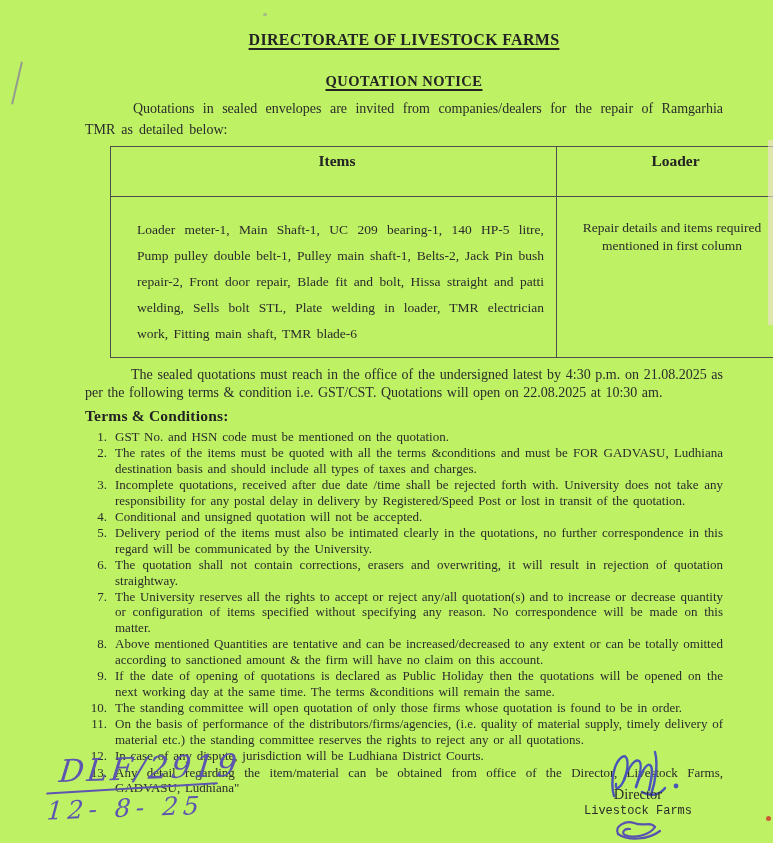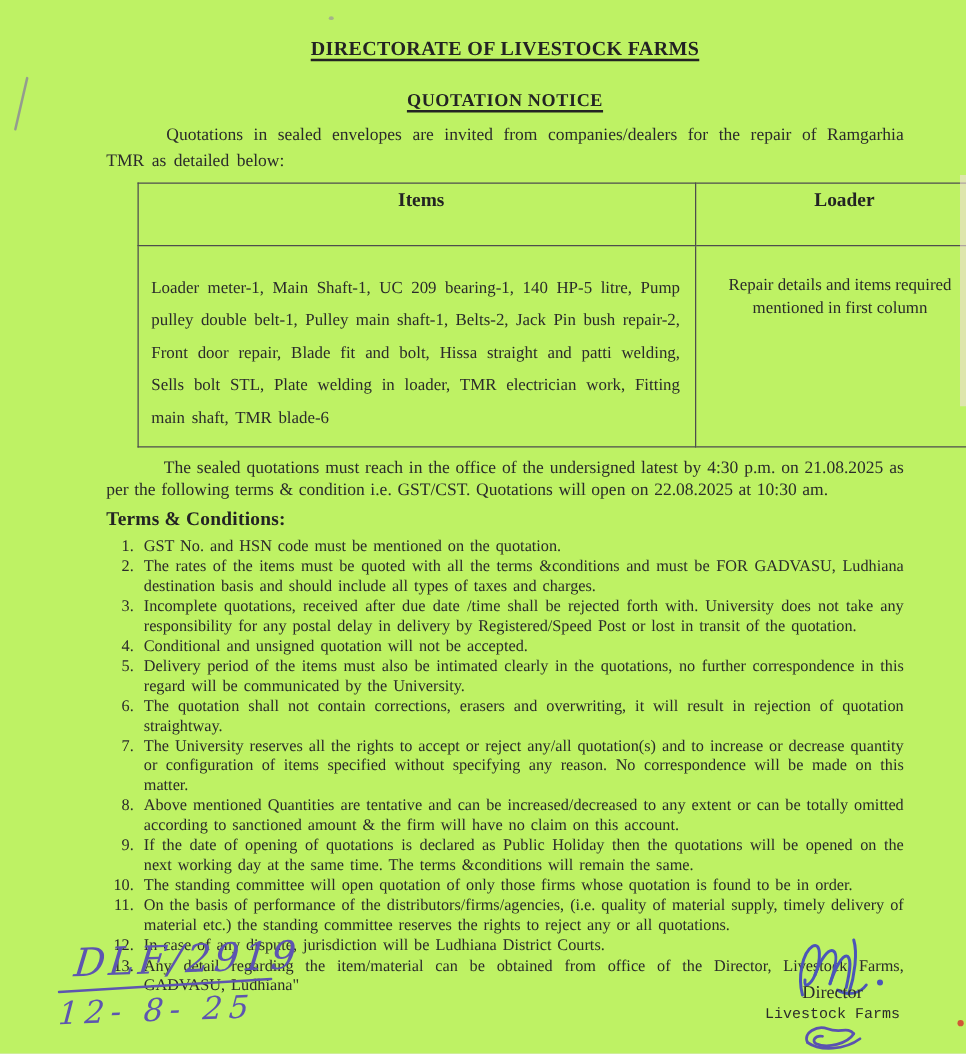--- a/index.html
+++ b/index.html
@@ -43,21 +43,21 @@
     vertical-align:top;
     font-size:13.5px;
   }
   th.col-items{width:430px;}
   th.col-remarks{width:215px;}
   table.quote th{
     font-size:15.5px;font-weight:bold;text-align:center;
     padding:5px 4px 26px 11px;color:#232323;
   }
   td.items-cell{
-    padding:20px 12px 10px 10px;
+    padding:20px 12px 10px 26px;
     line-height:26px;
     text-align:justify;
     word-spacing:2px;
   }
   td.remarks-cell{
     padding:22px 10px 10px 10px;
     text-align:center;
     line-height:18px;
   }
   .deadline{
@@ -85,21 +85,21 @@
   .ref-block{
     position:absolute;left:46px;top:750px;
     font-family:"DejaVu Serif", serif;
     font-style:italic;
     transform:rotate(-2deg);
   }
   .ref-no{font-size:31px;letter-spacing:3px;transform:skewX(-8deg);display:inline-block;padding-left:14px;}
   .ref-line{width:172px;height:2.2px;margin-top:1px;transform:rotate(-1.5deg);border-radius:2px;}
   .ref-date{font-size:25px;letter-spacing:5px;margin-top:4px;transform:skewX(-6deg);display:inline-block;}
   .sign-block{
-    position:absolute;right:22px;top:748px;width:170px;
+    position:absolute;right:50px;top:748px;width:170px;
     text-align:center;
   }
   .sig-svg{display:block;margin:0 auto -14px auto;}
   .sig-title{font-size:14.5px;line-height:16px;color:#2b2b2b;}
   .sig-org{font-size:12px;line-height:18px;color:#2b2b2b;font-family:Liberation Mono, monospace;}
   .flourish-svg{display:block;margin:-2px auto 0 auto;}
   
   .pen-stroke{
     position:absolute;left:16px;top:61px;width:2.4px;height:44px;
     background:#8d8d96;transform:rotate(13deg);border-radius:2px;opacity:.85;

